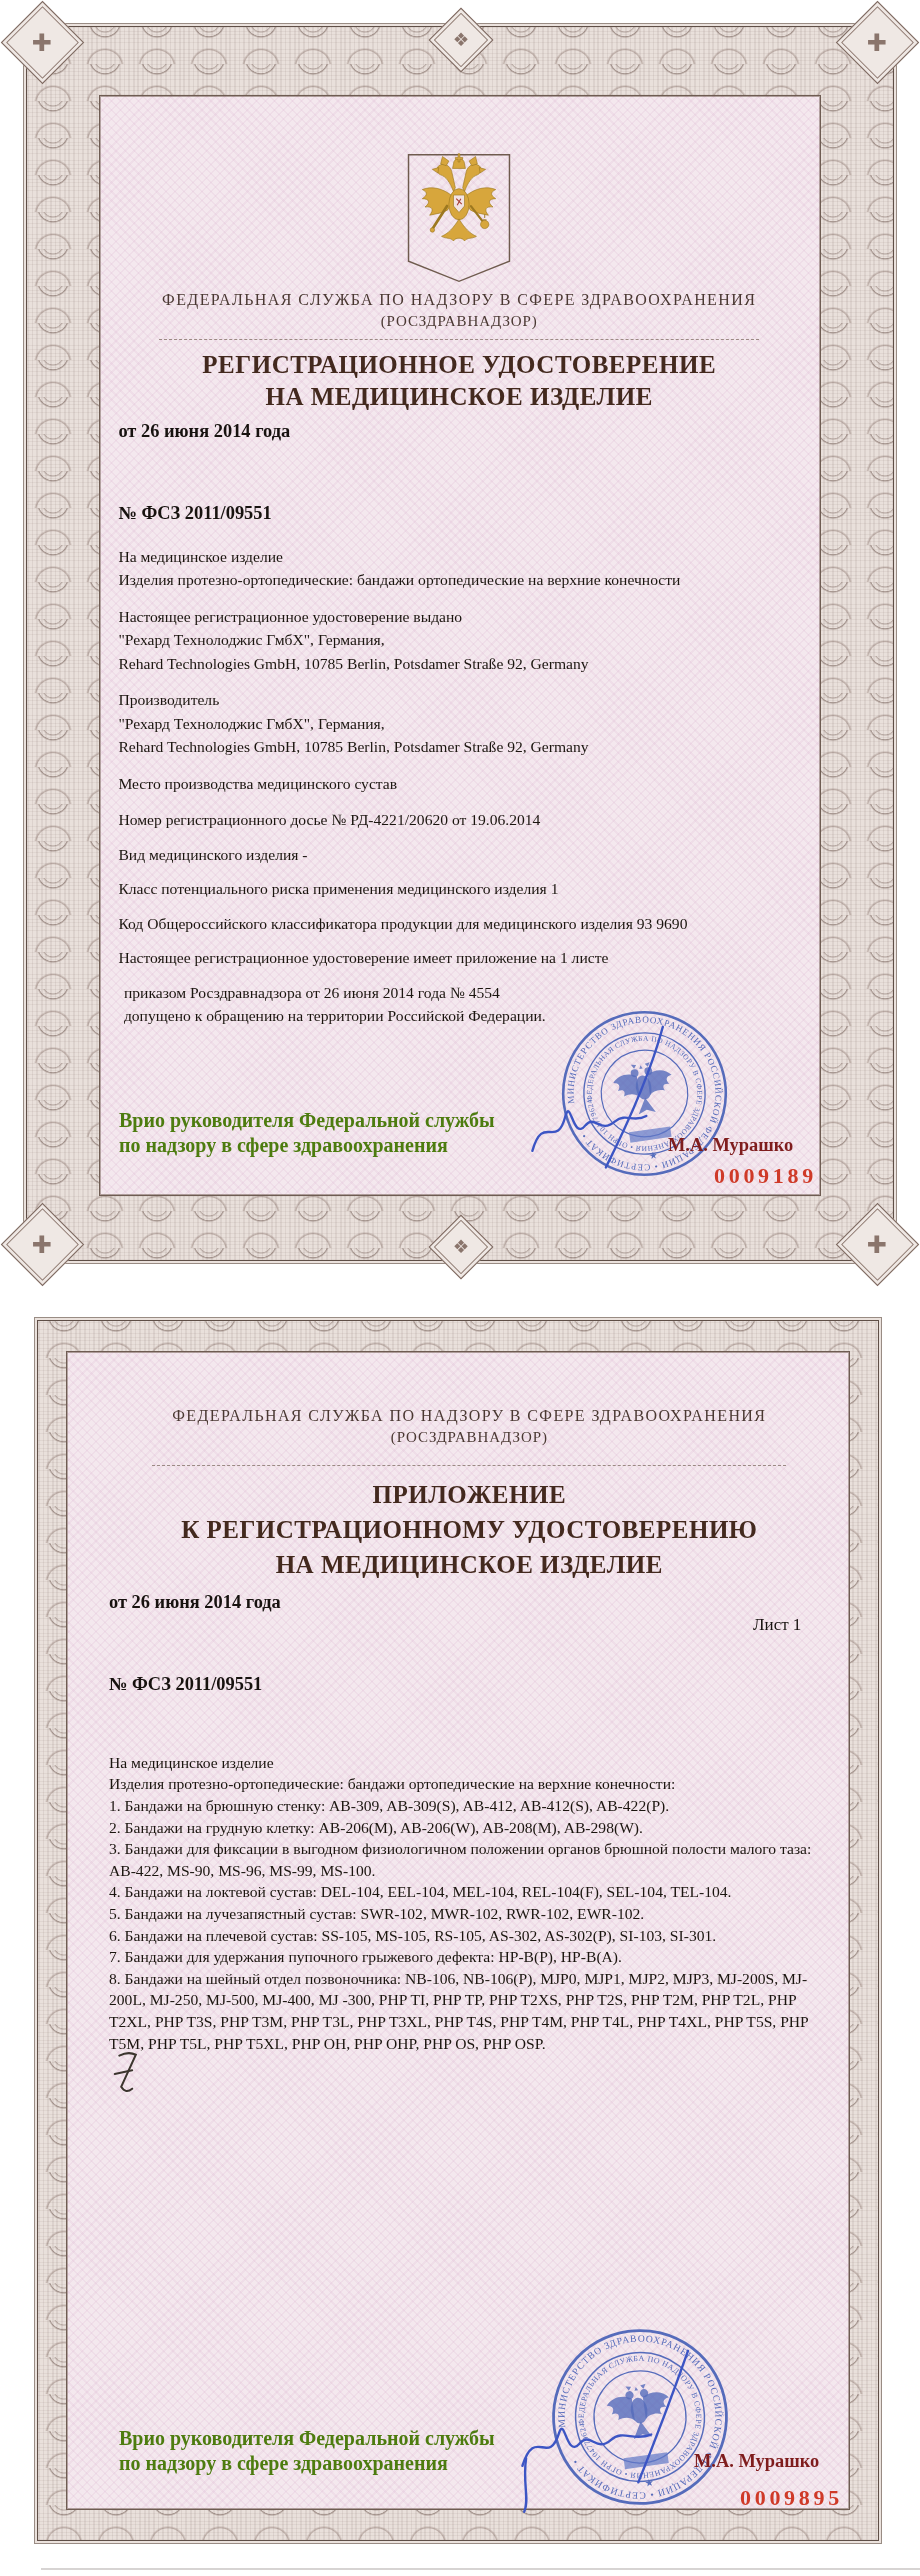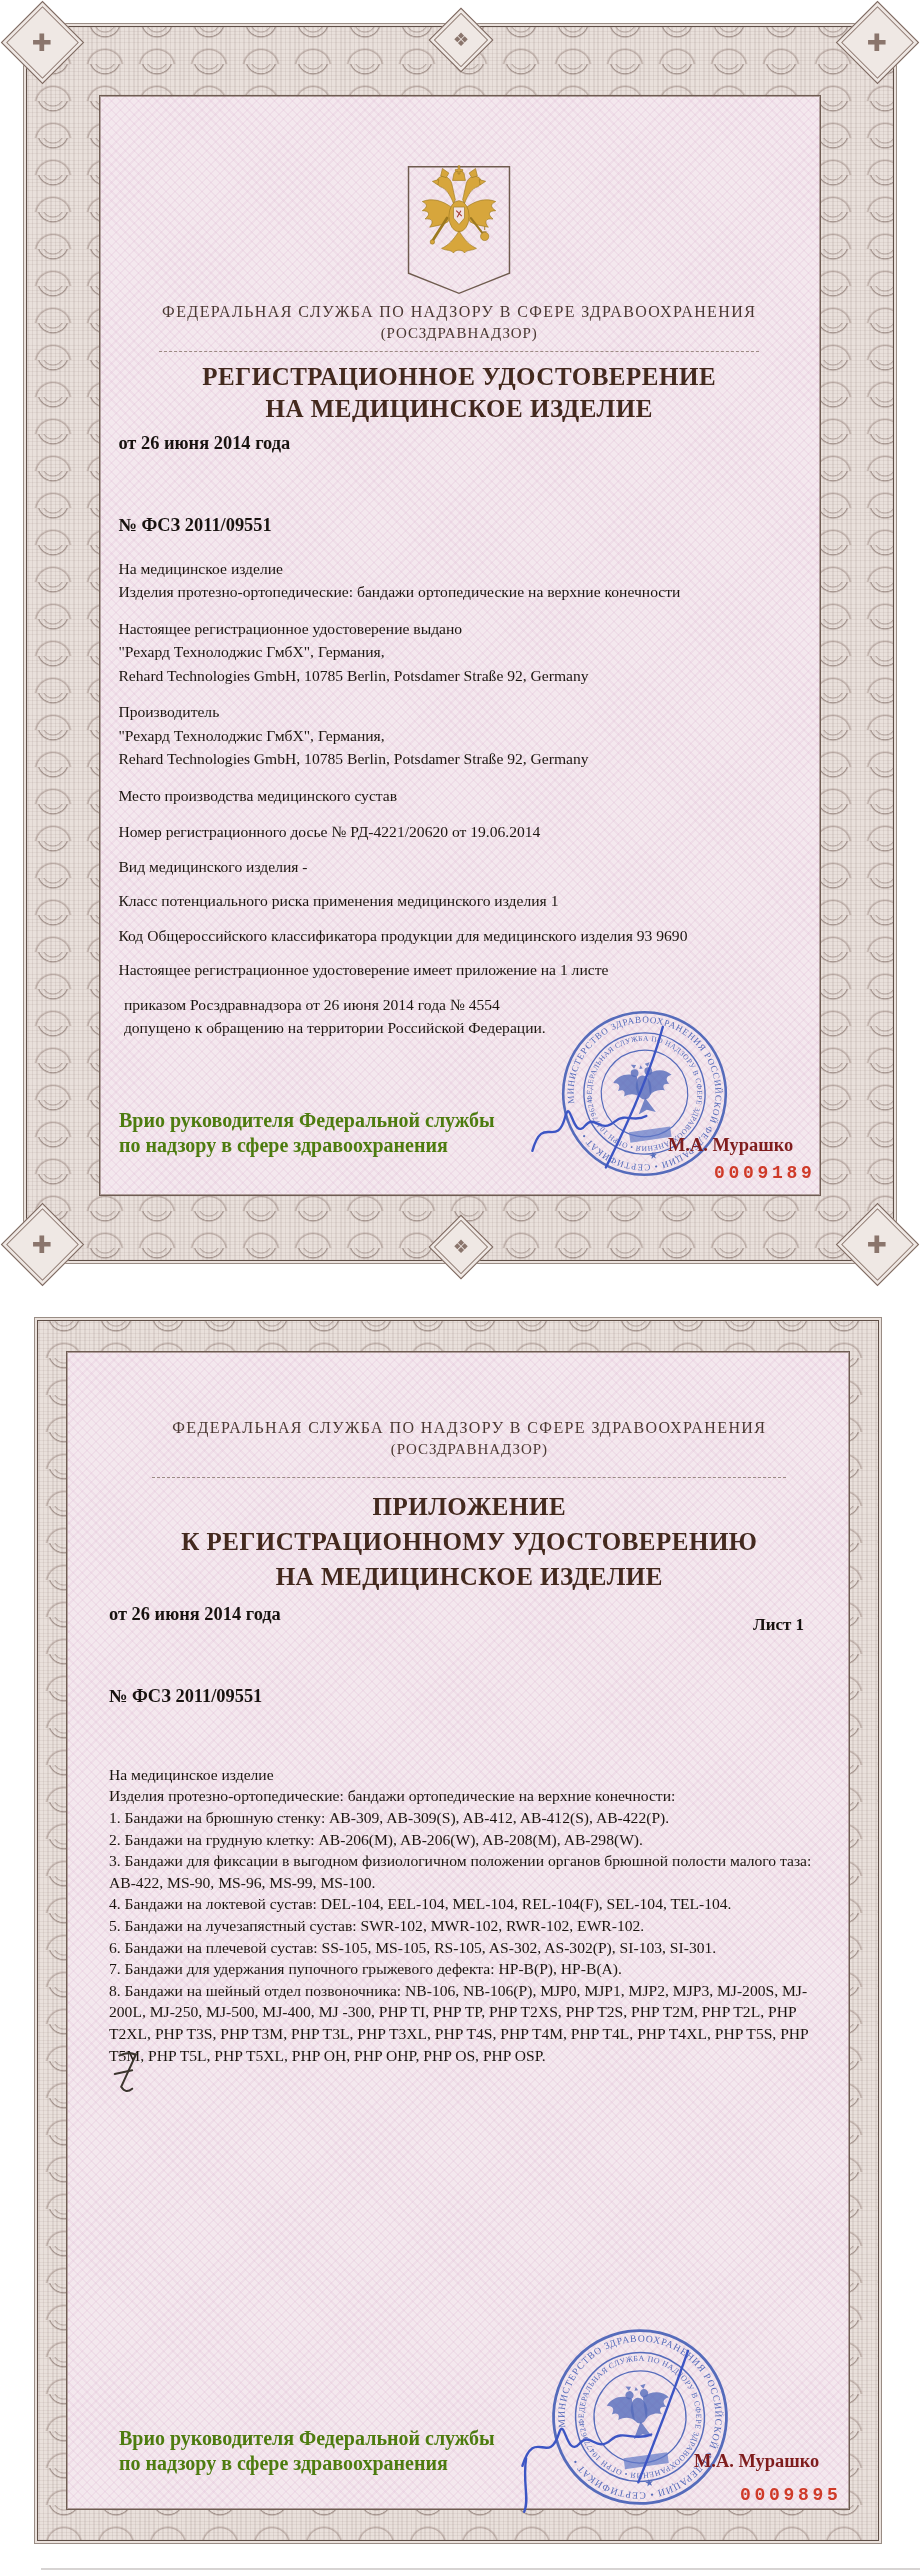--- a/index.html
+++ b/index.html
@@ -26,21 +26,21 @@
   .panel{
     position:absolute;border:1.8px solid #6e5c52;
     box-shadow:inset 0 0 0 0.9px rgba(118,98,88,.55);
     background-color:#f4e8ee;
     background-image:
       repeating-linear-gradient(45deg, rgba(205,150,190,.12) 0 1.8px, rgba(0,0,0,0) 1.8px 6.4px),
       repeating-linear-gradient(-45deg, rgba(205,150,190,.12) 0 1.8px, rgba(0,0,0,0) 1.8px 6.4px);
   }
   #doc1 .panel{inset:71px 75px 67px 75px;}
   #doc2 .panel{inset:33px 31px 33px 31px;}
-  .content{position:absolute;margin-top:12px;}
+  .content{position:absolute;}
   #doc1 .content{inset:73px 76px 69px 76px;padding:0 20px 0 18.4px;}
   #doc2 .content{inset:35px 33px 35px 33px;padding:0 18.4px 0 41px;}
   
   .corner,.medal{
     position:absolute;background:#efe8e4;border:1.8px solid #7b665d;
     box-shadow:inset 0 0 0 2.8px #efe8e4, inset 0 0 0 3.7px #8a756c;
     transform:rotate(45deg);display:flex;align-items:center;justify-content:center;
   }
   .corner{width:57px;height:57px;}
   .medal{width:44px;height:44px;}
@@ -59,32 +59,32 @@
   #doc2 .t-first{margin-top:11px;}
   .dateline{display:flex;justify-content:center;gap:57px;font-weight:bold;font-size:18.4px;line-height:25px;color:#17120f;margin-top:5.5px;flex-direction:column;}
   #doc2 .dateline{margin-top:7.4px;}
   .emblem{display:block;margin:54px auto 0;width:118px;height:134px;}
   .body1{margin-top:19.3px;font-size:15.6px;line-height:23.5px;}
   .body2{margin-top:55px;font-size:15.6px;line-height:21.6px;}
   .gap{margin-top:13px;}
   .gap-s{margin-top:11px;}
   .val{font-weight:normal;}
   .indent{padding-left:5.5px;}
-  .sheet{position:absolute;left:718px;top:297px;font-weight:bold;font-size:17px;color:#17120f;}
+  .sheet{position:absolute;left:718px;top:297px;font-weight:normal;font-size:17px;color:#17120f;}
   .item{margin:0;}
   
   .sign-title{position:absolute;font-weight:bold;font-size:20px;line-height:25px;color:#4d7c0f;}
   #doc1 .sign-title{left:95px;top:1084px;}
   #doc2 .sign-title{left:84px;top:1108px;}
   .signame{position:absolute;font-weight:bold;font-size:18.4px;color:#7f1d1d;}
   #doc1 .signame{left:644px;top:1111px;}
   #doc2 .signame{left:659px;top:1133px;}
   .serial{
-    position:absolute;font-family:Liberation Mono, monospace;font-weight:bold;
-    font-size:18px;letter-spacing:3.7px;color:#cf3a28;
+    position:absolute;font-family:Liberation Serif, serif;font-weight:bold;
+    font-size:22px;letter-spacing:3.7px;color:#cf3a28;
   }
   #doc1 .serial{left:690px;top:1139px;}
   #doc2 .serial{left:705px;top:1167px;}
   .stamp{position:absolute;opacity:.93;transform:rotate(-8deg);}
   #doc1 .stamp{left:534px;top:983px;width:173px;height:173px;}
   #doc2 .stamp{left:513px;top:1007px;width:184px;height:184px;}
   .sig{position:absolute;}
   #doc1 .sig{left:501px;top:989px;width:193px;height:193px;}
   #doc2 .sig{left:478px;top:1019px;width:212px;height:184px;}
   .zmark{position:absolute;left:77px;top:732px;width:33px;height:48px;}

